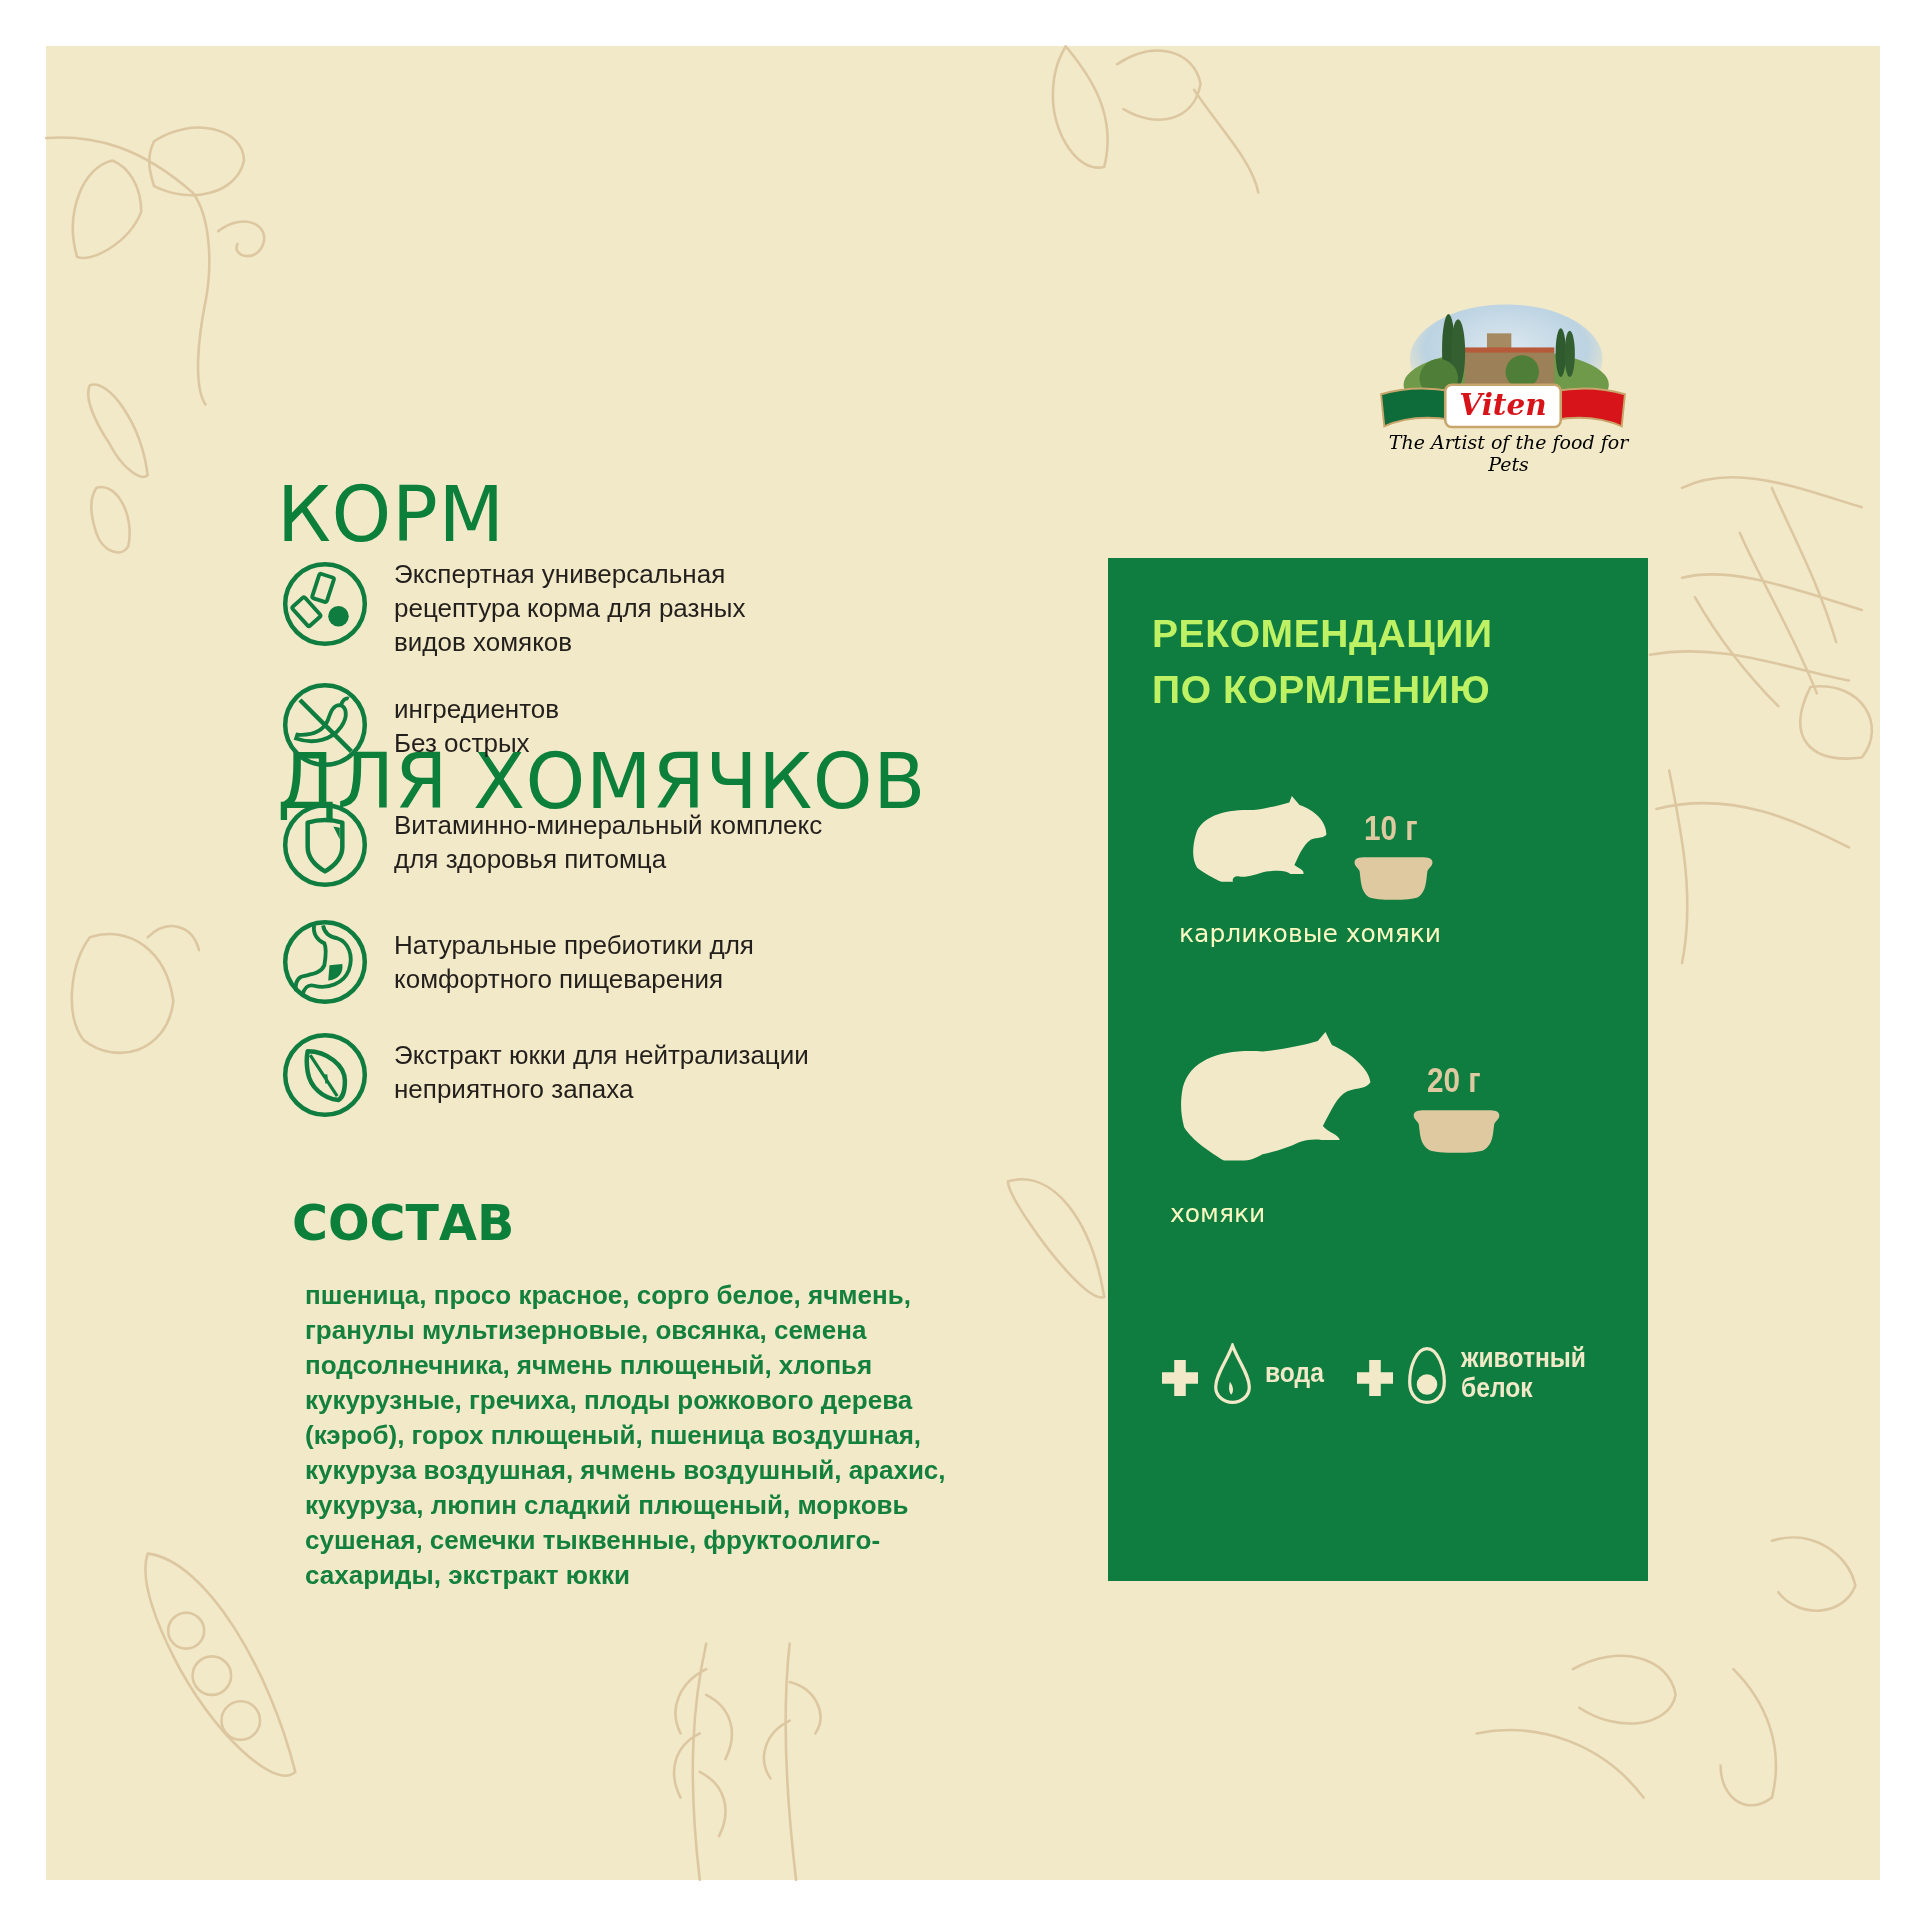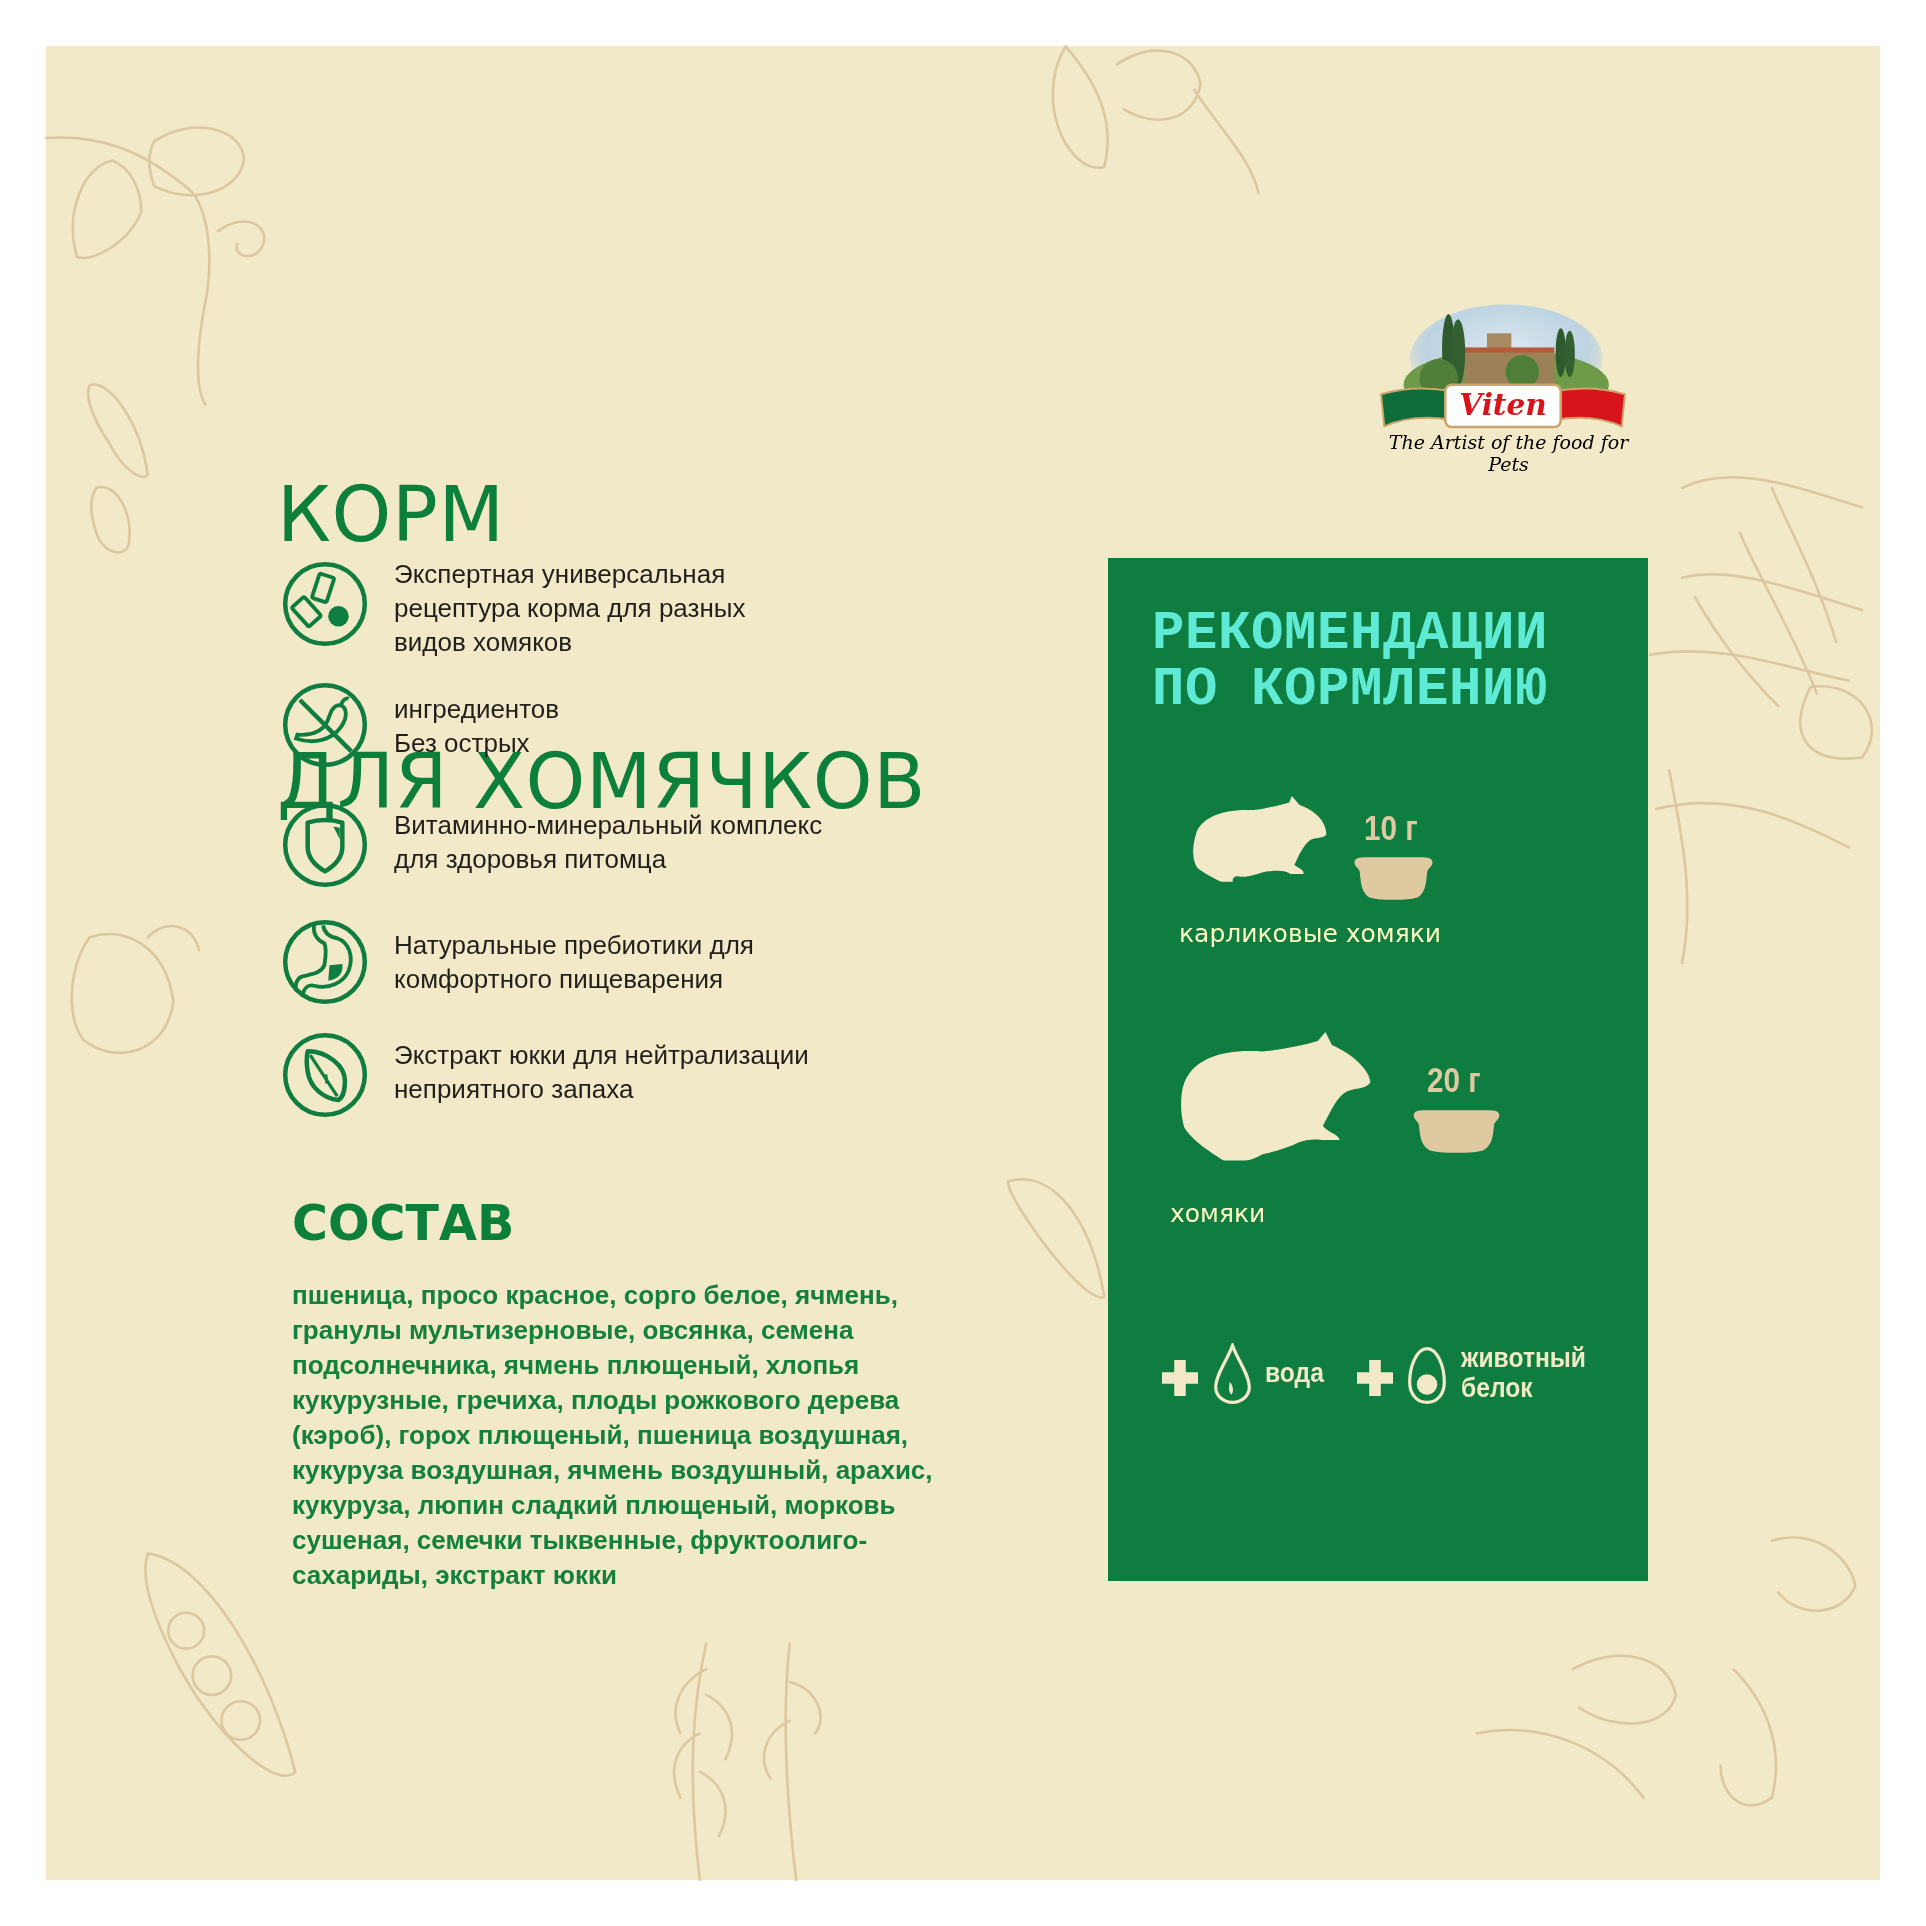--- a/index.html
+++ b/index.html
@@ -13,23 +13,23 @@
   .title span { display:block; }
   .logo { position:absolute; left:1368px; top:282px; width:270px; height:180px; }
   .logo-tagline { position:absolute; left:1380px; top:431px; width:257px; text-align:center;
                   font-family:"DejaVu Serif", serif; font-style:italic; color:#000000; font-size:19px; }
   .feature { position:absolute; left:282px; width:770px; height:90px; }
   .feature .ficon { position:absolute; left:0; top:0; width:86px; height:86px; }
   .feature .ftext { position:absolute; left:112px; top:0; font-family:"Liberation Sans", sans-serif; font-size:26px; line-height:34px; color:#231F1C; width:642px; }
   .feature .ftext span { display:block; }
   .section-title { position:absolute; left:292px; top:1195px; font-family:"DejaVu Sans", sans-serif; font-weight:bold; font-size:49px; color:#0C7F3B; margin:0; }
   .ingredients { position:absolute; left:292px; top:1278px; font-family:"Liberation Sans", sans-serif; font-weight:bold; font-size:26px; line-height:35px; color:#13803D; width:803px; }
-  .ingredients span { display:block; white-space:nowrap; }
+  .ingredients span { display:block; white-space:nowrap;margin-left:13px; }
   .panel { position:absolute; left:1108px; top:558px; width:540px; height:1023px; background:#0E7D3F; }
-  .panel-title { position:absolute; left:44px; top:48px; font-family:Liberation Mono, monospace; font-size:54px; line-height:56px; color:#5eead4; margin:0; letter-spacing:0.6px; white-space:nowrap; }
+  .panel-title { position:absolute; left:44px; top:48px; font-family:Liberation Sans, sans-serif; font-size:39px; line-height:56px; color:#bef264; margin:0; letter-spacing:0.6px; white-space:nowrap; }
   .panel-title span { display:block; }
   .plabel { position:absolute; font-family:"DejaVu Sans", sans-serif; font-size:25px; color:#fef9c3; white-space:nowrap; }
   .grams { position:absolute; font-family:"Liberation Sans", sans-serif; font-weight:bold; font-size:35px; color:#DEC9A1; transform:scaleX(0.85); transform-origin:left; white-space:nowrap; }
   .addon-text { position:absolute; font-family:"Liberation Sans", sans-serif; font-weight:bold; font-size:28px; line-height:29.5px; color:#F2E9C8; transform:scaleX(0.88); transform-origin:left; white-space:nowrap; }
   .addon-text span { display:block; }
 </style>
 </head>
 <body>
 
 <div class="canvas"></div>

